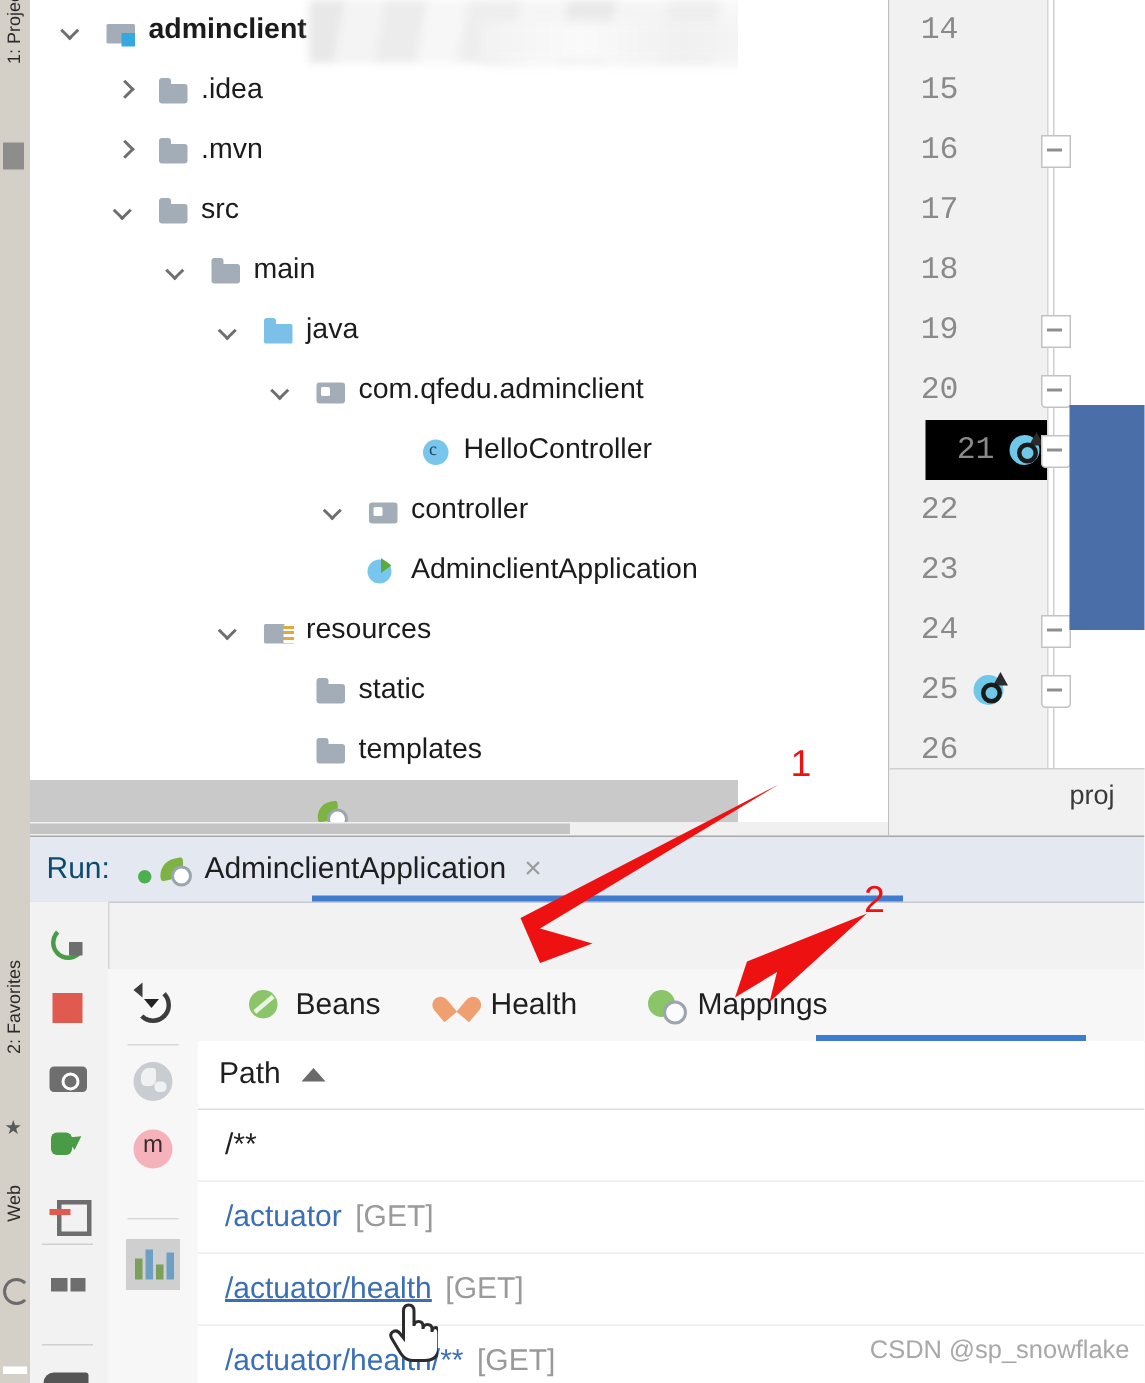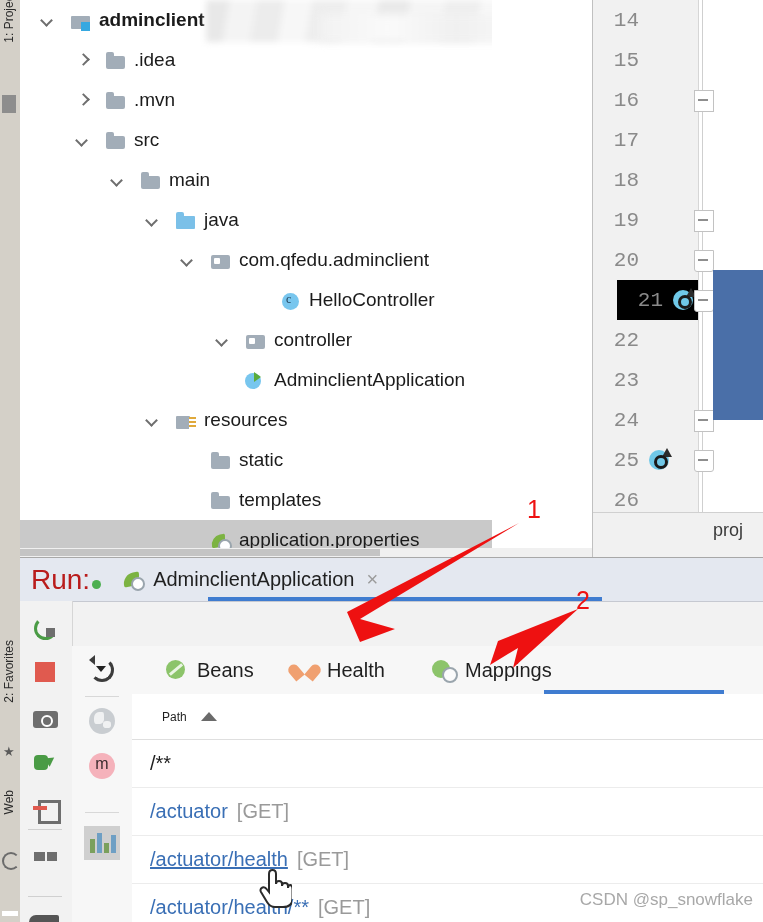--- a/index.html
+++ b/index.html
@@ -317,21 +317,21 @@
   }
   .run-header {
     position: relative;
     height: 43px;
     background: #e4e8f0;
     display: flex; align-items: center;
     border-bottom: 1px solid #c6c9d1;
   }
   .run-label {
     margin-left: 11px;
-    font-size: 28px; color: #b91c1c;
+    font-size: 20px; color: #0c4a6e;
   }
   .run-config {
     margin-left: 33px;
     display: flex; align-items: center;
     font-size: 20px; color: #1f1f1f;
   }
   .ico-springrun {
     position: relative;
     width: 24px; height: 22px; margin-right: 6px;
     flex: 0 0 auto;
@@ -664,22 +664,22 @@
     width: 631px; height: 229px;
     background: #ffffff;
   }
   .th-row {
     height: 45px;
     display: flex; align-items: center;
     background: #ffffff;
     border-bottom: 1px solid #dfdfdf;
   }
   .th-path {
-    margin-left: 30px;
-    font-size: 12px; color: #1f1f1f;
+    margin-left: 14px;
+    font-size: 20px; color: #1f1f1f;
   }
   .sort-arrow {
     margin-left: 14px;
     width: 0; height: 0;
     border-left: 8px solid transparent;
     border-right: 8px solid transparent;
     border-bottom: 9px solid #6a6a6a;
   }
   .tr {
     height: 47px;
@@ -843,21 +843,20 @@
           <span class="arrow none"></span>
           <span style="display: inline-block; flex: 0 0 auto; width: 14px;"></span>
           <span class="ico ico-folder"></span>
           <span class="tree-label">templates</span>
         </div>
         <div class="tree-row selected">
           <span style="display: inline-block; flex: 0 0 auto; width: 160px;"></span>
           <span class="arrow none"></span>
           <span style="display: inline-block; flex: 0 0 auto; width: 14px;"></span>
           <span class="ico ico-springleaf"></span>
-          <span class="tree-label">application.properties</span>
         </div>
       </div>
     <div class="blur-mask"></div>
     <div class="blur-mask2"></div>
 
   </div>
   <div class="tree-scroll">
     <div class="tree-scroll-thumb"></div>
   </div>
 

